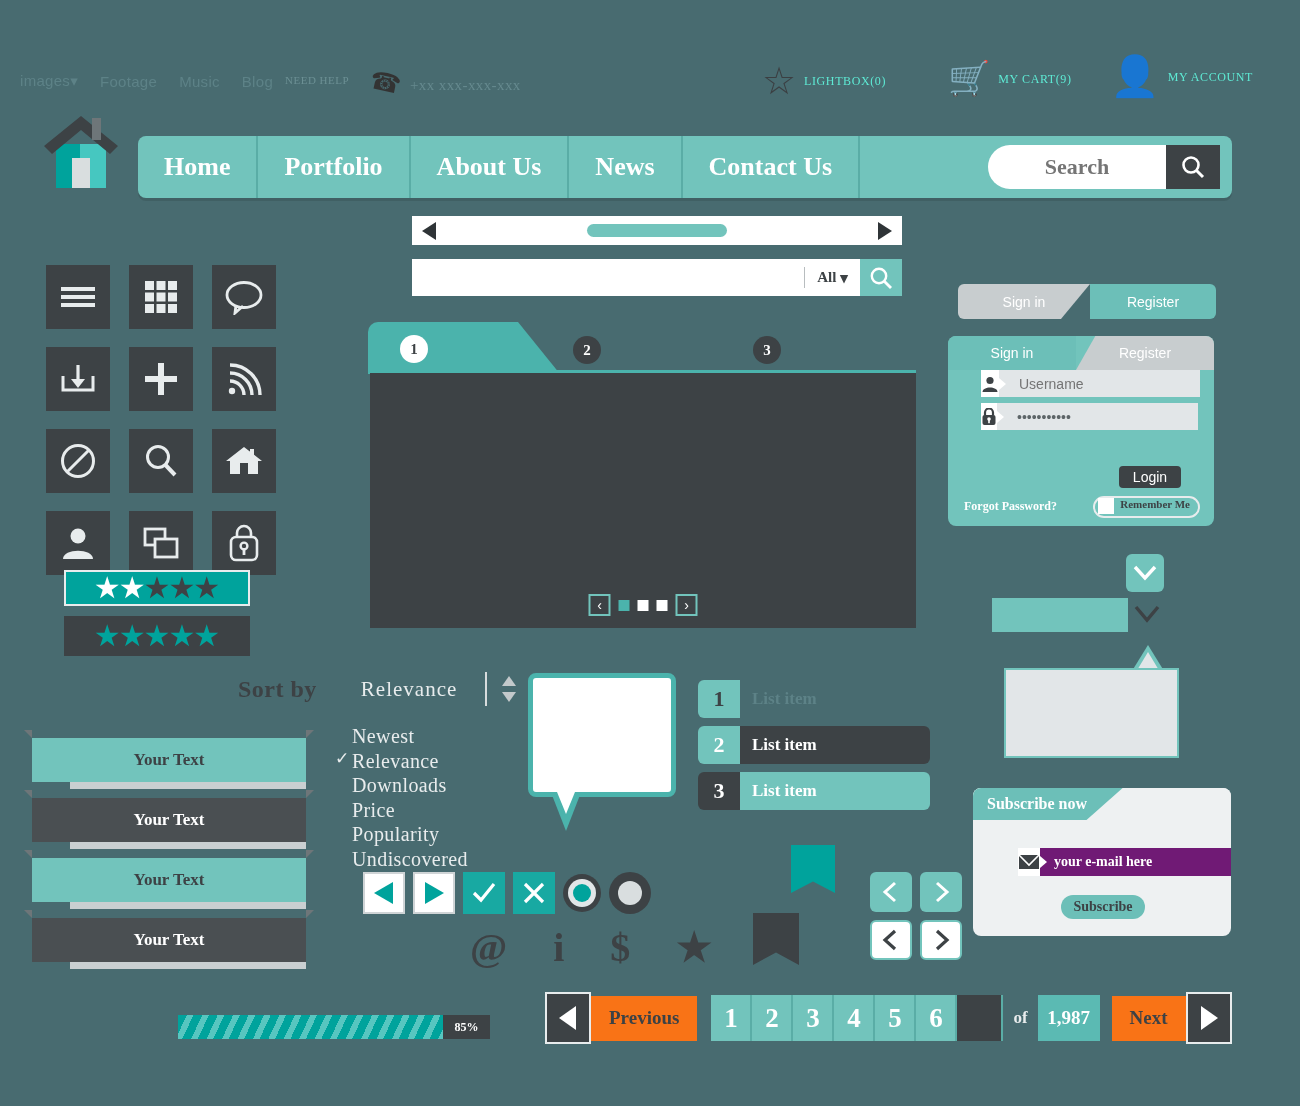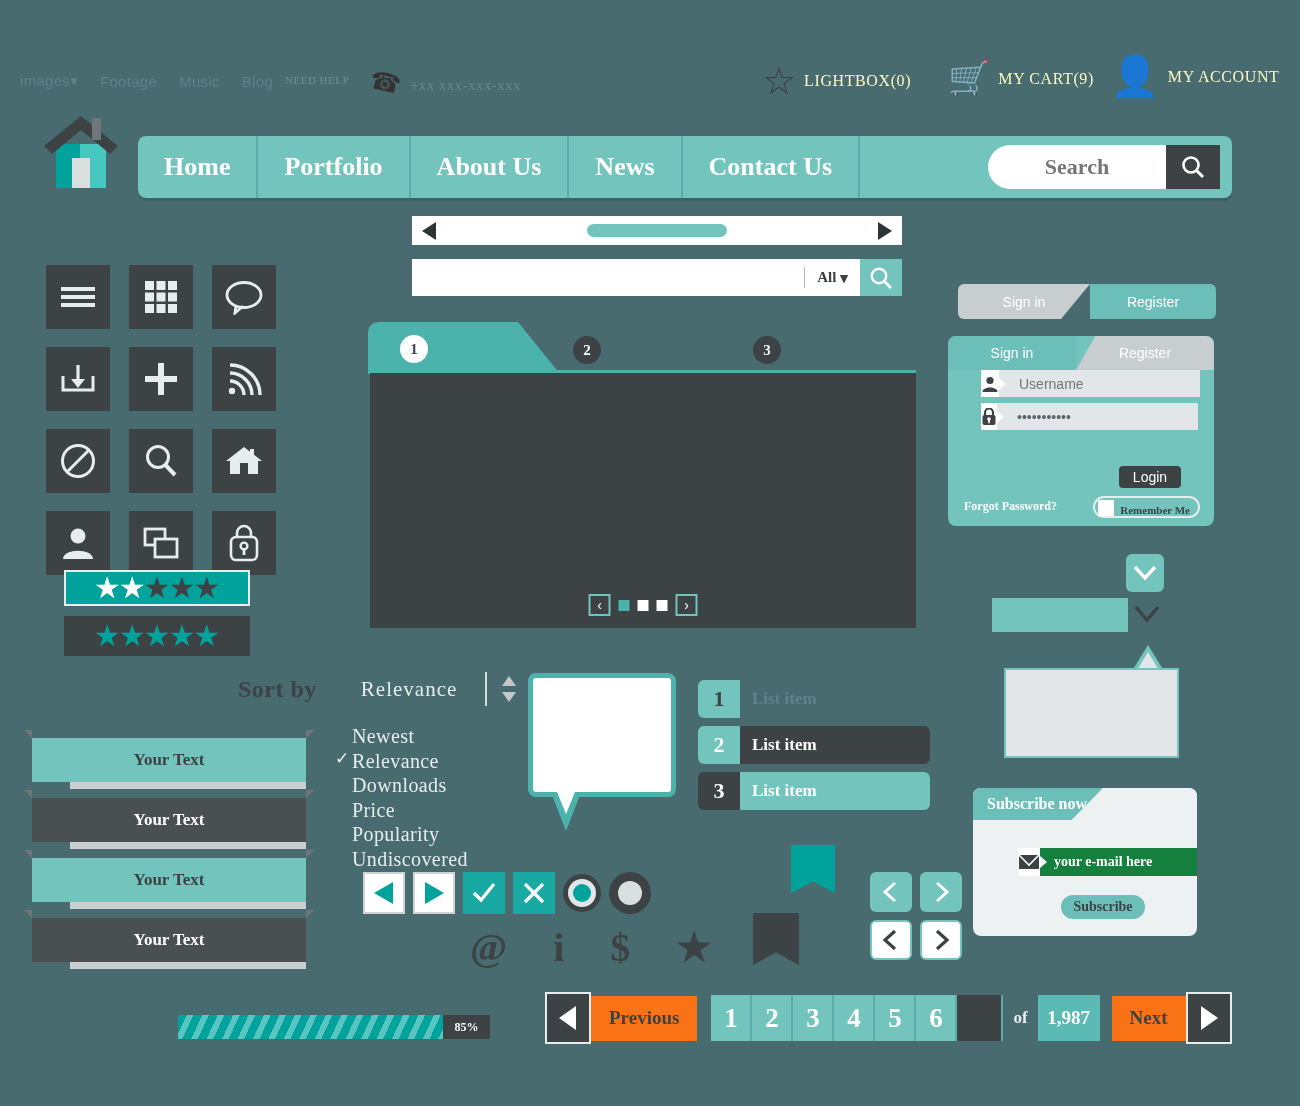--- a/index.html
+++ b/index.html
@@ -18,21 +18,21 @@
     color: #5d8287; font-size: 15px; font-family: "Liberation Sans", sans-serif;
     letter-spacing: .3px;
   }
   #need-help { left: 285px; top: 74px; color: #6c9094; font-size: 11px;
     font-family: "Liberation Serif", serif; letter-spacing: .5px; }
   #phone-icon { left: 370px; top: 68px; color: #333; font-size: 25px; transform: rotate(12deg); }
   #phone-number { left: 410px; top: 77px; color: #65898e; font-size: 15px;
     font-family: "Liberation Serif", serif; letter-spacing: .4px; }
 
   .util { display: flex; align-items: center; gap: 8px; }
-  .util-label { color: #fef9c3; font-size: 16px; letter-spacing: .6px;
+  .util-label { color: #5eead4; font-size: 12px; letter-spacing: .6px;
     font-family: "Liberation Serif", serif; }
   #lightbox-util { left: 762px; top: 62px; }
   #cart-util { left: 948px; top: 62px; }
   #account-util { left: 1110px; top: 60px; }
 
   .star-glyph { font-size: 38px; color: #3b3f42; line-height: 1; }
   .cart-glyph { font-size: 34px; color: #3b3f42; line-height: 1; }
   .person-glyph { font-size: 40px; color: #3b3f42; line-height: .85; }
 
   
@@ -255,21 +255,21 @@
     border-left: 7px solid #fff; }
   .lp-input { flex: 1; background: #e2e6e8; border: none; outline: none;
     padding-left: 20px; font-size: 14px; color: #5d6568;
     font-family:"Liberation Sans",sans-serif; }
   #lp-login-btn { position: absolute; right: 33px; top: 130px; width: 62px; height: 22px;
     background: #3d4245; color: #fff; border: none; border-radius: 4px; font-size: 14px;
     font-family:"Liberation Sans",sans-serif; cursor: pointer; }
   #lp-forgot { position: absolute; left: 16px; bottom: 12px; color: #fff; font-size: 12px;
     font-weight: bold; font-family:"Liberation Serif",serif; cursor: pointer; }
   #lp-remember { position: absolute; right: 14px; bottom: 8px; height: 22px;
-    border: 2px solid #e8eced; border-radius: 11px; display: flex; align-items: flex-end;
+    border: 2px solid #e8eced; border-radius: 11px; display: flex; align-items: flex-start;
     padding: 0 8px 0 0; cursor: pointer; }
   #lp-remember .rm-box { width: 16px; height: 16px; background: #fff; margin: 0 6px 0 3px; }
   #lp-remember .rm-txt { color: #3d4245; font-size: 11px; font-weight: bold;
     font-family:"Liberation Serif",serif; }
 
   
   #chev-sq-btn { left: 1126px; top: 554px; width: 38px; height: 38px; background: #72c4bc;
     border-radius: 6px; display: flex; align-items: center; justify-content: center;
     cursor: pointer; }
   #dd-bar { left: 992px; top: 598px; width: 136px; height: 34px; background: #72c4bc;
@@ -278,38 +278,38 @@
   #tooltip-box { left: 1004px; top: 668px; width: 175px; height: 90px; background: #e2e6e8;
     border: 2px solid #72c4bc; }
   #tooltip-arrow { left: 1132px; top: 645px; width: 0; height: 0;
     border-left: 16px solid transparent; border-right: 16px solid transparent;
     border-bottom: 26px solid #72c4bc; }
   #tooltip-arrow-in { left: 1136px; top: 652px; width: 0; height: 0;
     border-left: 12px solid transparent; border-right: 12px solid transparent;
     border-bottom: 20px solid #e2e6e8; }
 
   
-  #subscribe { left: 973px; top: 788px; width: 224px; height: 148px; background: #eef1f2;
+  #subscribe { left: 973px; top: 788px; width: 258px; height: 148px; background: #eef1f2;
     border-radius: 8px; overflow: hidden; }
   #sub-head { height: 32px; background: #6cbfb8; display: flex; align-items: center;
     padding-left: 14px; color: #fff; font-size: 16px; font-weight: bold;
     font-family:"Liberation Serif",serif;
     clip-path: polygon(0 0,58% 0,44% 100%,0 100%); }
   #sub-head-wrap { position: relative; height: 32px; }
   #sub-head-light { position: absolute; left: 0; top: 0; width: 100%; height: 32px;
     background: #eef1f2; }
   #sub-field { position: absolute; left: 45px; top: 60px; display: flex; height: 28px;
     width: 180px; }
   #sub-field .sf-ico { width: 36px; background: #fff; display: flex; align-items: center;
     justify-content: center; position: relative; }
   #sub-field .sf-ico::after { content: ''; position: absolute; right: -7px; top: 50%;
     transform: translateY(-50%); width: 0; height: 0;
     border-top: 6px solid transparent; border-bottom: 6px solid transparent;
     border-left: 7px solid #fff; }
-  #sub-field .sf-input { flex: 1; background: #15803d; border: none; outline: none;
+  #sub-field .sf-input { flex: 1; background: #701a75; border: none; outline: none;
     padding-left: 14px; color: #fff; font-size: 14px; font-weight: bold;
     font-family:"Liberation Serif",serif; }
   #sub-btn { position: absolute; left: 88px; top: 107px; width: 84px; height: 24px;
     background: #6cbfb8; border: none; border-radius: 12px; color: #3d4245;
     font-size: 14px; font-weight: bold; cursor: pointer;
     font-family:"Liberation Serif",serif; }
 </style>
 </head>
 <body>
 

